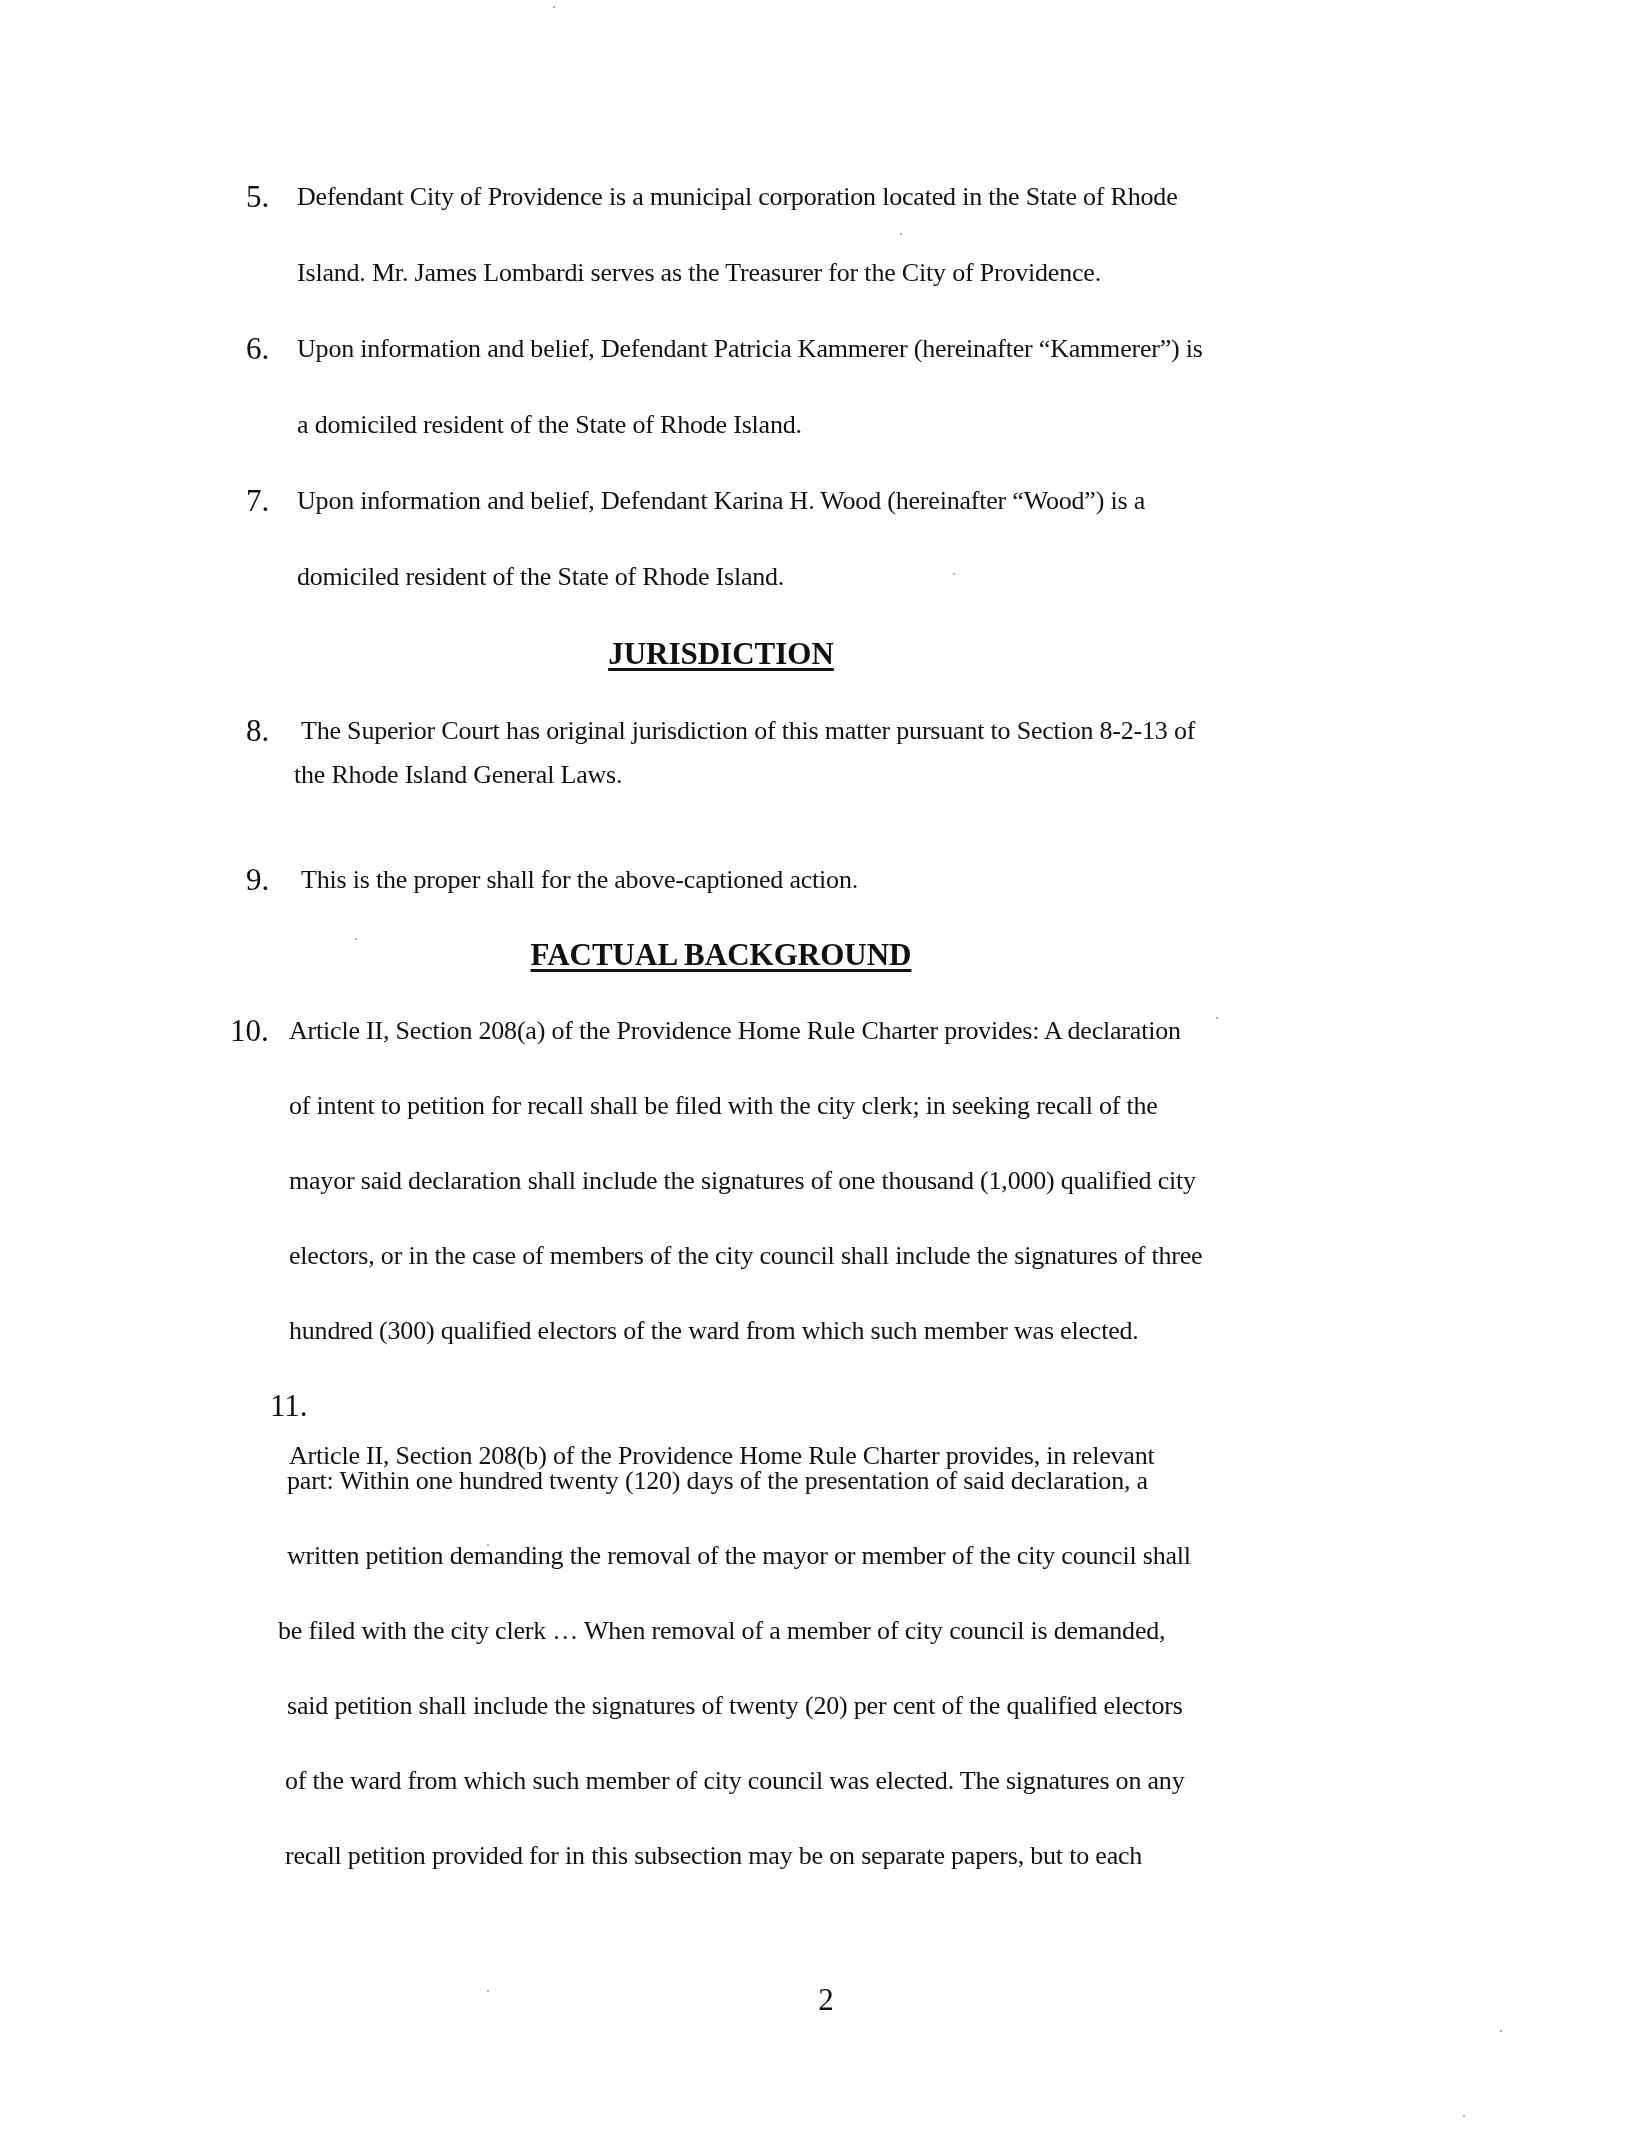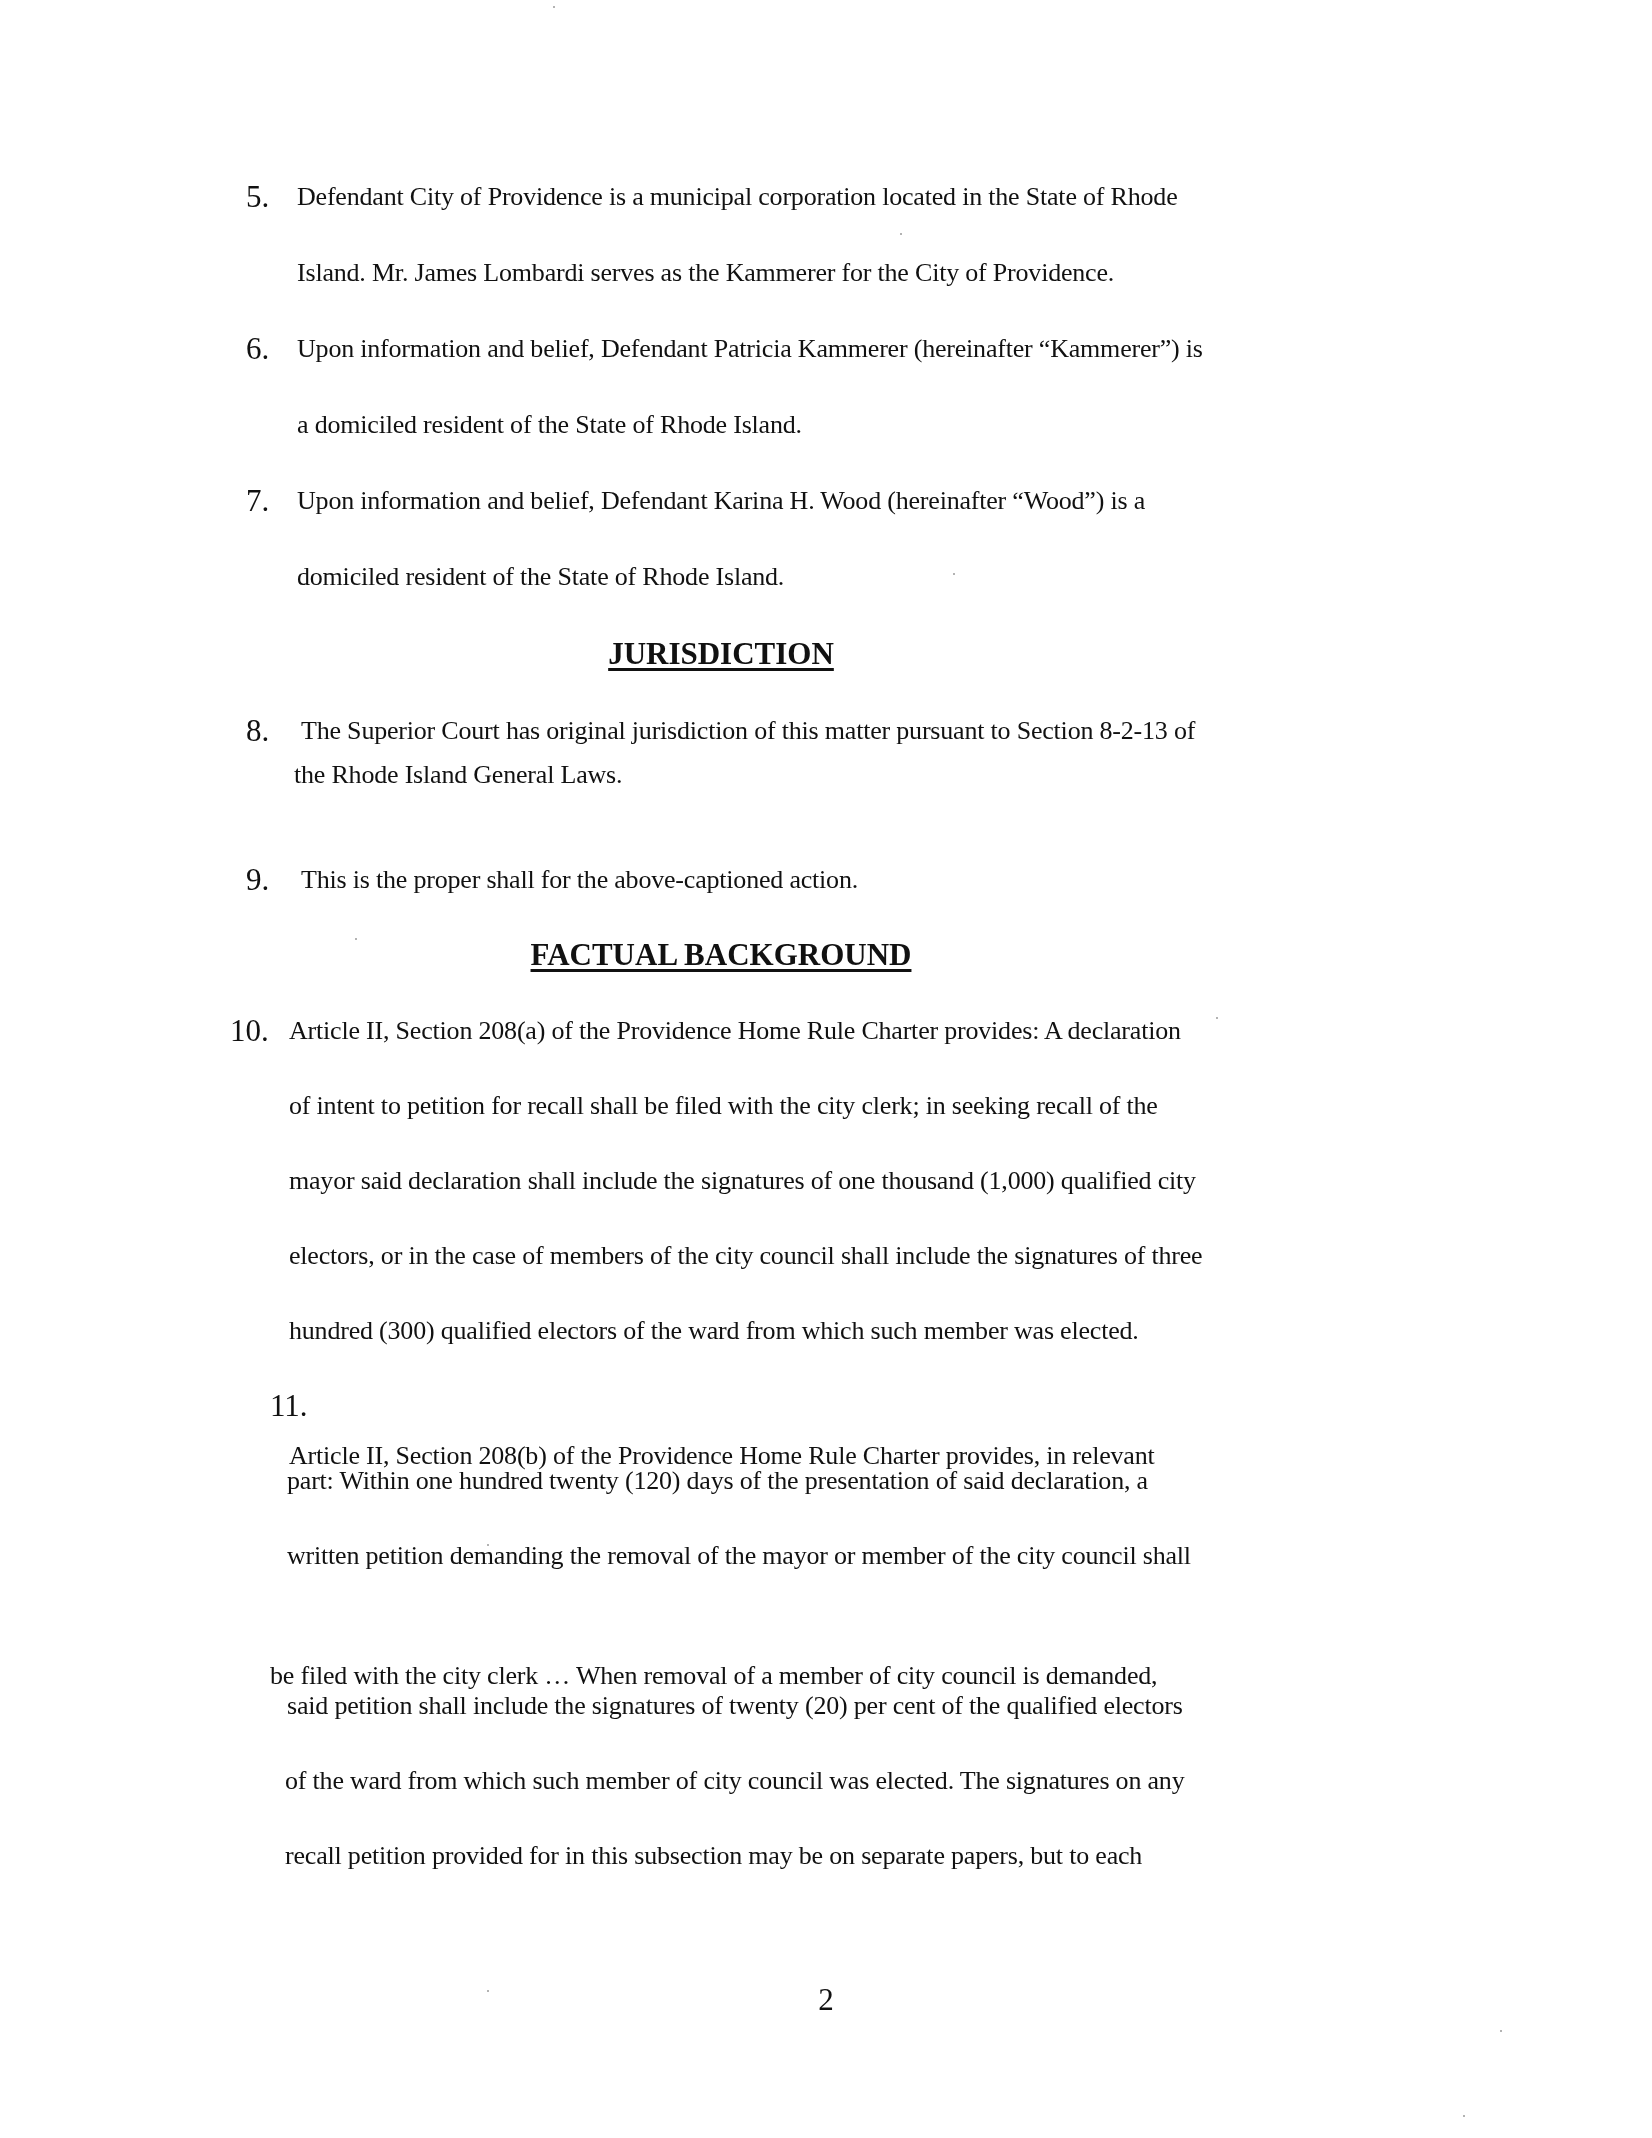--- a/index.html
+++ b/index.html
@@ -66,21 +66,21 @@
     }
   </style>
 </head>
 <body>
 
 <div class="page">
 
   <div>
     <span class="num" style="left:246px; top:177px;">5.</span>
     <span class="line" style="left:297px; top:177px;">Defendant City of Providence is a municipal corporation located in the State of Rhode</span>
-    <span class="line" style="left:297px; top:253px;">Island. Mr. James Lombardi serves as the Kammerer for the City of Providence.</span>
+    <span class="line" style="left:297px; top:253px;">Island. Mr. James Lombardi serves as the Treasurer for the City of Providence.</span>
   </div>
 
   <div>
     <span class="num" style="left:246px; top:329px;">6.</span>
     <span class="line" style="left:297px; top:329px;">Upon information and belief, Defendant Patricia Kammerer (hereinafter “Kammerer”) is</span>
     <span class="line" style="left:297px; top:405px;">a domiciled resident of the State of Rhode Island.</span>
   </div>
 
   <div>
     <span class="num" style="left:246px; top:481px;">7.</span>
@@ -110,21 +110,21 @@
     <span class="line" style="left:289px; top:1161px;">mayor said declaration shall include the signatures of one thousand (1,000) qualified city</span>
     <span class="line" style="left:289px; top:1236px;">electors, or in the case of members of the city council shall include the signatures of three</span>
     <span class="line" style="left:289px; top:1311px;">hundred (300) qualified electors of the ward from which such member was elected.</span>
   </div>
 
   <div>
     <span class="num" style="left:230px; top:1386px;margin-left:40px;">11.</span>
     <span class="line" style="left:289px; top:1436px;">Article II, Section 208(b) of the Providence Home Rule Charter provides, in relevant</span>
     <span class="line" style="left:287px; top:1461px;">part: Within one hundred twenty (120) days of the presentation of said declaration, a</span>
     <span class="line" style="left:287px; top:1536px;">written petition demanding the removal of the mayor or member of the city council shall</span>
-    <span class="line" style="left:270px; top:1611px;margin-top:45px;">be filed with the city clerk … When removal of a member of city council is demanded,</span>
+    <span class="line" style="left:278px; top:1611px;">be filed with the city clerk … When removal of a member of city council is demanded,</span>
     <span class="line" style="left:287px; top:1686px;">said petition shall include the signatures of twenty (20) per cent of the qualified electors</span>
     <span class="line" style="left:285px; top:1761px;">of the ward from which such member of city council was elected. The signatures on any</span>
     <span class="line" style="left:285px; top:1836px;">recall petition provided for in this subsection may be on separate papers, but to each</span>
   </div>
 
   <div class="page-number" style="top:1980px;">2</div>
 
   <span class="speck" style="left:553px; top:6px;"></span>
   <span class="speck" style="left:900px; top:233px;"></span>
   <span class="speck" style="left:953px; top:573px;"></span>

